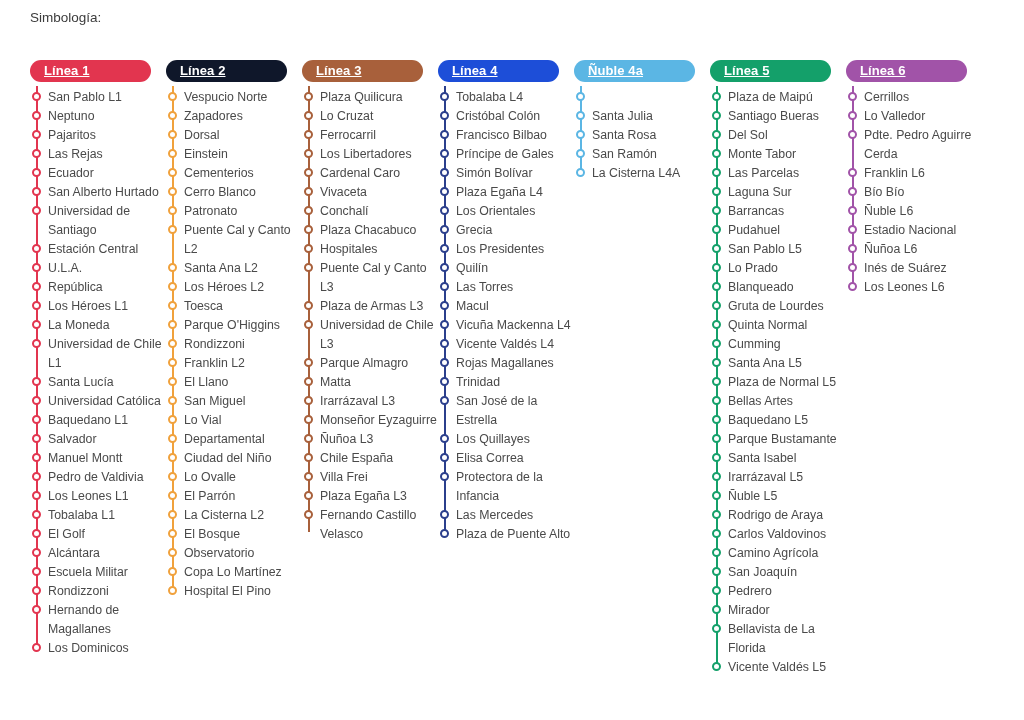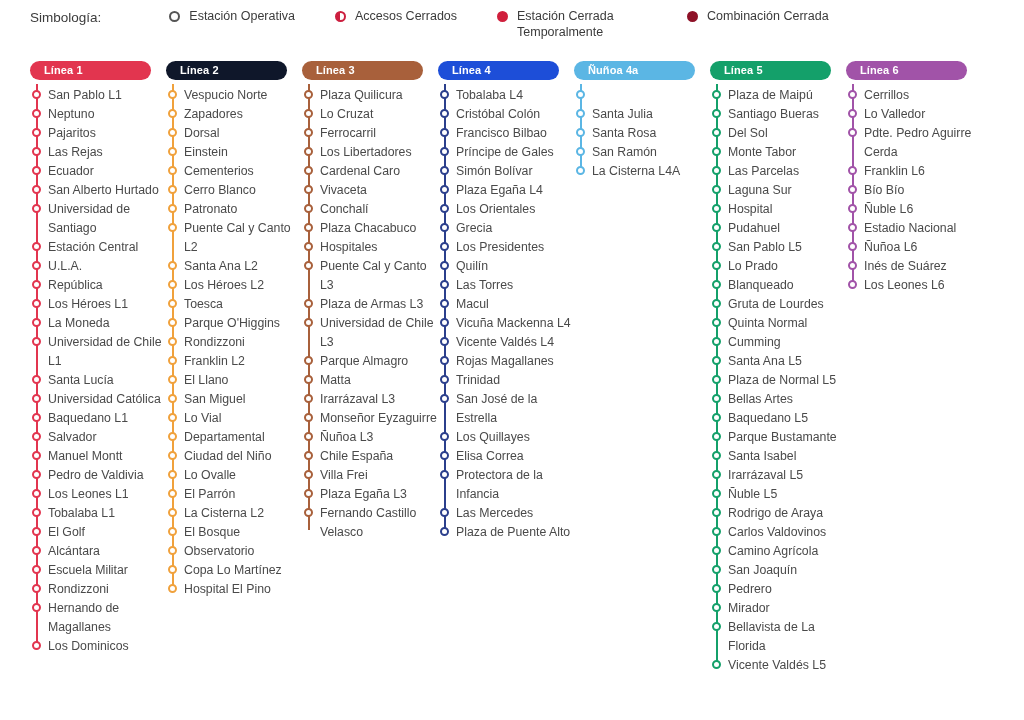--- a/index.html
+++ b/index.html
@@ -56,24 +56,25 @@
     align-items: flex-start;
   }
   .line-col { width: 136px; flex: none; position: relative; }
 
   .line-header {
     display: inline-block;
     border-radius: 12px;
     padding: 3px 0 4px 14px;
     width: 121px;
     color: #ffffff;
-    font-size: 11px;
+    font-size: 13px;
     font-weight: bold;
     letter-spacing: .1px;
     margin-bottom: 4px;
+    text-decoration: underline;
   }
 
   .stations { position: relative; padding-top: 2px; }
   .rail {
     position: absolute;
     left: 6px; top: 0; bottom: 12px;
     width: 2px;
   }
   .station {
     position: relative;
@@ -99,38 +100,20 @@
     white-space: pre-line;
   }
 </style>
 </head>
 <body>
 
 <div id="root">
 
   <div class="legend">
     <div class="legend-title">Simbología:</div>
-    <div class="legend-items" style="display:flex;">
-        <div class="legend-item">
-          <span class="legend-dot" style="border: 2px solid rgb(85, 85, 85); background: rgb(255, 255, 255);"></span>
-          <span class="legend-label">Estación Operativa</span>
-        </div>
-        <div class="legend-item">
-          <span class="legend-dot" style="border: 2px solid rgb(204, 31, 63); background: linear-gradient(90deg, rgb(204, 31, 63) 50%, rgb(255, 255, 255) 50%);"></span>
-          <span class="legend-label">Accesos Cerrados</span>
-        </div>
-        <div class="legend-item">
-          <span class="legend-dot" style="border: 2px solid rgb(208, 31, 60); background: rgb(208, 31, 60);"></span>
-          <span class="legend-label">Estación Cerrada Temporalmente</span>
-        </div>
-        <div class="legend-item">
-          <span class="legend-dot" style="border: 2px solid rgb(142, 17, 39); background: rgb(142, 17, 39);"></span>
-          <span class="legend-label">Combinación Cerrada</span>
-        </div>
-      </div>
   </div>
 
   <div class="lines">
       <div class="line-col"><div class="line-header" style="background: rgb(226, 53, 79);">Línea 1</div><div class="stations">
           <div class="rail" style="background: rgb(226, 53, 79);"></div>
           <div class="station">
             <span class="dot" style="border-color: rgb(226, 53, 79);"></span>
             <span class="name">San Pablo L1</span>
           </div>
           <div class="station">
@@ -516,21 +499,21 @@
           </div>
           <div class="station">
             <span class="dot" style="border-color: rgb(43, 63, 140);"></span>
             <span class="name">Las Mercedes</span>
           </div>
           <div class="station">
             <span class="dot" style="border-color: rgb(43, 63, 140);"></span>
             <span class="name">Plaza de Puente Alto</span>
           </div>
         </div></div>
-      <div class="line-col"><div class="line-header" style="background: rgb(91, 182, 228);">Ñuñoa 4a</div><div class="stations">
+      <div class="line-col"><div class="line-header" style="background: rgb(91, 182, 228);">Ñuble 4a</div><div class="stations">
           <div class="rail" style="background: rgb(91, 182, 228);"></div>
           <div class="station">
             <span class="dot" style="border-color: rgb(91, 182, 228);"></span>
           </div>
           <div class="station">
             <span class="dot" style="border-color: rgb(91, 182, 228);"></span>
             <span class="name">Santa Julia</span>
           </div>
           <div class="station">
             <span class="dot" style="border-color: rgb(91, 182, 228);"></span>
@@ -566,21 +549,21 @@
           <div class="station">
             <span class="dot" style="border-color: rgb(20, 160, 106);"></span>
             <span class="name">Las Parcelas</span>
           </div>
           <div class="station">
             <span class="dot" style="border-color: rgb(20, 160, 106);"></span>
             <span class="name">Laguna Sur</span>
           </div>
           <div class="station">
             <span class="dot" style="border-color: rgb(20, 160, 106);"></span>
-            <span class="name">Hospital</span>
+            <span class="name">Barrancas</span>
           </div>
           <div class="station">
             <span class="dot" style="border-color: rgb(20, 160, 106);"></span>
             <span class="name">Pudahuel</span>
           </div>
           <div class="station">
             <span class="dot" style="border-color: rgb(20, 160, 106);"></span>
             <span class="name">San Pablo L5</span>
           </div>
           <div class="station">

